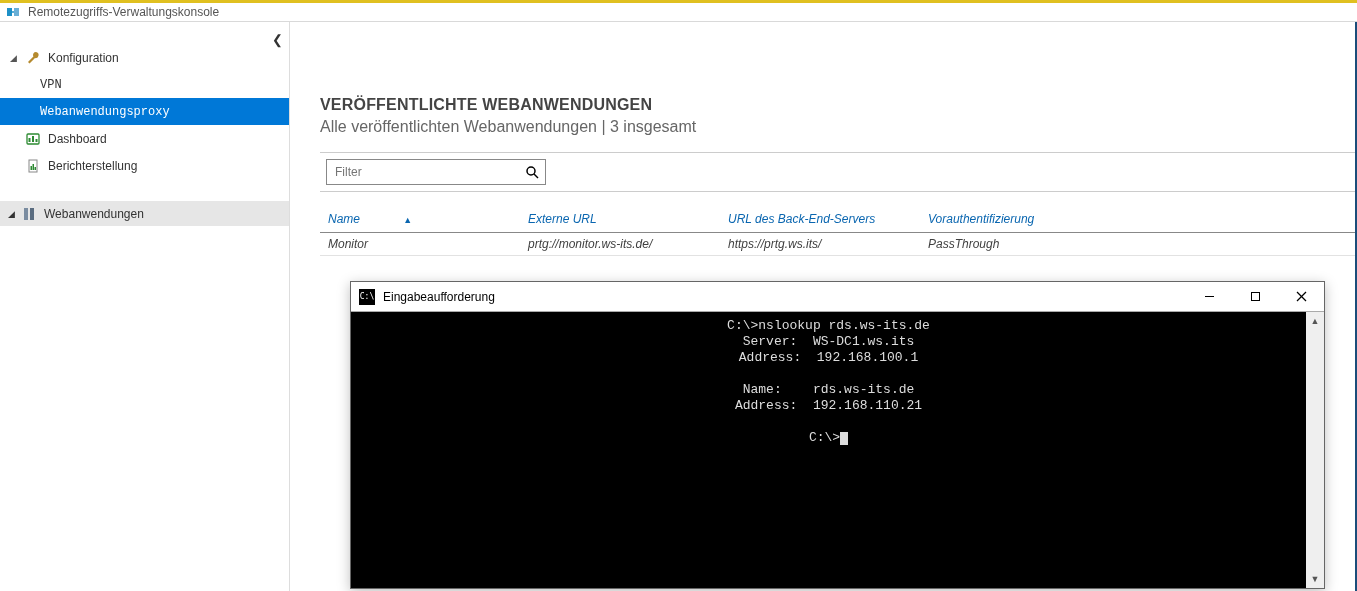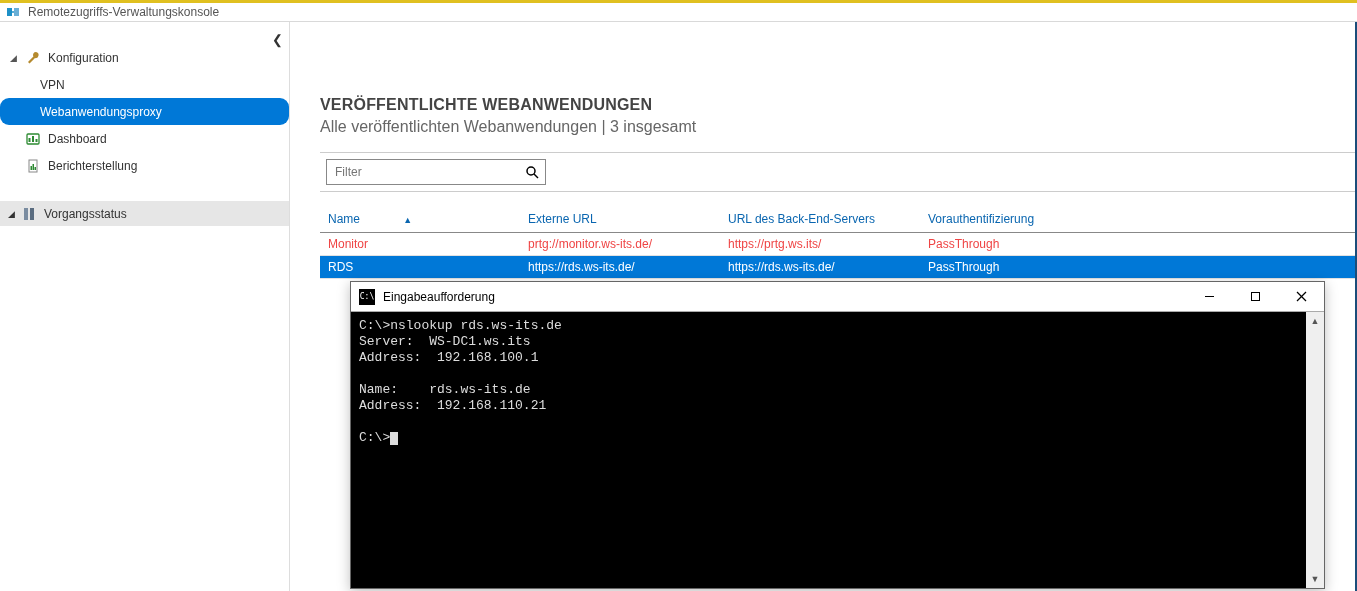--- a/index.html
+++ b/index.html
@@ -48,39 +48,38 @@
     cursor: pointer;
   }
   .tree-item {
     display: flex;
     align-items: center;
     height: 27px;
     padding-left: 10px;
     color: #333;
     cursor: pointer;
   }
-  .tree-item.sub { padding-left: 40px; }
+  .tree-item.sub { padding-left: 40px; font-family: Liberation Mono, monospace; }
   .tree-item .expander {
     width: 12px;
     font-size: 9px;
     color: #555;
     margin-right: 2px;
   }
   .tree-item .ico {
     width: 18px;
     display: inline-flex;
     align-items: center;
     justify-content: center;
     margin-right: 6px;
     font-size: 12px;
   }
   .tree-item.selected {
     background: #0078d7;
     color: #fff;
-    border-radius: 9px;
   }
   .section-gap { height: 22px; }
   .tree-group {
     display: flex;
     align-items: center;
     height: 25px;
     padding-left: 8px;
     background: #e6e6e6;
     color: #333;
     cursor: pointer;
@@ -144,38 +143,39 @@
   }
 
   .table-wrap {
     margin: 14px 0 0 30px;
   }
   table.apps {
     border-collapse: collapse;
     width: calc(100% - 0px);
     table-layout: fixed;
     font-size: 12px;
+    font-style: italic;
   }
   table.apps th {
     text-align: left;
     font-weight: normal;
     color: #0a66b0;
     padding: 6px 8px;
     border-bottom: 1px solid #888;
     cursor: pointer;
   }
   table.apps th .sort-ind {
     color: #0a66b0;
     font-size: 9px;
     margin-left: 40px;
   }
   table.apps td {
     padding: 4px 8px;
     border-bottom: 1px solid #e2e2e2;
-    color: #ef4444;
+    color: #404040;
     height: 22px;
     white-space: nowrap;
     overflow: hidden;
   }
   table.apps tr.selected td {
     background: #0078d7;
     color: #fff;
   }
   .col-name { width: 200px; }
   .col-ext  { width: 200px; }
@@ -223,20 +223,21 @@
     width: 46px;
     display: flex;
     align-items: center;
     justify-content: center;
     font-size: 12px;
     cursor: pointer;
   }
   .console-body-wrap {
     display: flex;
     height: calc(100% - 30px);
+    text-align: center;
   }
   .console-body {
     flex: 1;
     background: #000;
     color: #ddd;
     font-family: Consolas, "Courier New", monospace;
     font-size: 13px;
     line-height: 16px;
     padding: 6px 8px;
     white-space: pre;
@@ -326,21 +327,21 @@
     <div class="section-gap"></div>
 
     <div class="tree-group">
       <span class="expander">◢</span>
       <span class="ico">
         <svg width="14" height="14" viewBox="0 0 14 14">
             <rect x="2" y="1" width="4" height="12" fill="#7a8ca0"></rect>
             <rect x="8" y="1" width="4" height="12" fill="#5a6c80"></rect>
           </svg>
       </span>
-      <span>Vorgangsstatus</span>
+      <span>Webanwendungen</span>
     </div>
   </div>
 
   <div class="main">
     <div class="main-header">
       <div class="main-title">VERÖFFENTLICHTE WEBANWENDUNGEN</div>
       <div class="main-subtitle">Alle veröffentlichten Webanwendungen | 3 insgesamt</div>
     </div>
 
     <div class="filter-row">
@@ -374,26 +375,20 @@
             <th><span>Vorauthentifizierung</span></th>
           </tr>
         </thead>
         <tbody id="apps-tbody">
             <tr>
               <td>Monitor</td>
               <td>prtg://monitor.ws-its.de/</td>
               <td>https://prtg.ws.its/</td>
               <td>PassThrough</td>
             </tr>
-            <tr class="selected">
-              <td>RDS</td>
-              <td>https://rds.ws-its.de/</td>
-              <td>https://rds.ws-its.de/</td>
-              <td>PassThrough</td>
-            </tr>
           </tbody>
       </table>
     </div>
   </div>
 </div>
 
 <div class="console">
   <div class="console-titlebar">
     <span class="cmicon">C:\</span>
     <span>Eingabeaufforderung</span>

